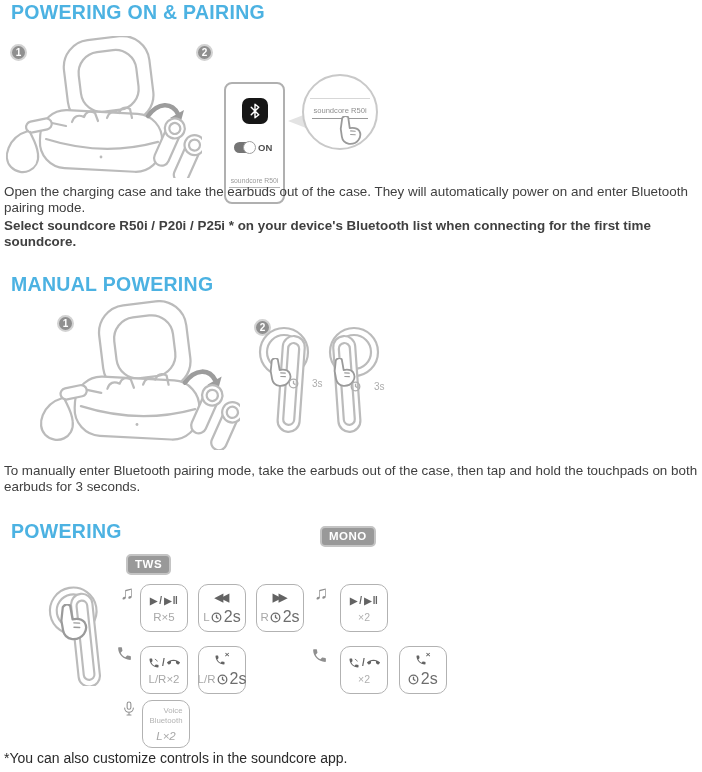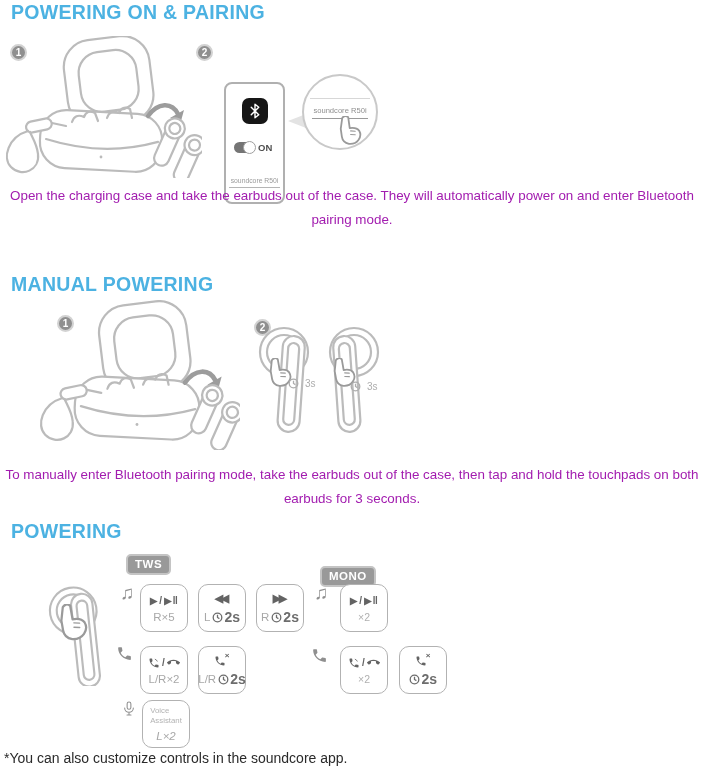--- a/index.html
+++ b/index.html
@@ -7,21 +7,21 @@
   .page {
     position:relative; width:702px; height:772px; background:#fff;
     font-family:"Liberation Sans", sans-serif; overflow:hidden; color:#1e1e1e;
   }
   .heading {
     position:absolute; left:11px; font-size:19.5px; font-weight:bold;
     color:#4cb2e2; letter-spacing:.3px;
   }
   .body-text {
     position:absolute; left:4px; width:696px; font-size:13.4px;
-    line-height:24px; color:#a21caf;text-align:center;
+    line-height:16px; color:#404040;
   }
   .body-text.bold { font-weight:bold; }
   .step {
     position:absolute; width:17px; height:17px; border-radius:50%;
     background:#8f8f8f; border:2px solid #d2d2d2; color:#fff;
     font-size:10px; font-weight:bold; display:flex; align-items:center;
     justify-content:center;
   }
   .art { position:absolute; }
   
@@ -78,27 +78,27 @@
     flex-direction:column; align-items:center; justify-content:center; gap:3px;
   }
   .cbox.tall { height:48px; }
   .ic { height:15px; display:flex; align-items:center; color:#636363; font-weight:bold; }
   .tri { font-size:9.5px; line-height:1; }
   .bars { font-size:11px; margin-left:1px; line-height:1; }
   .sl { font-size:10px; margin:0 2px; color:#636363; }
   .skip { font-size:11px; letter-spacing:-2.5px; padding-right:2.5px; line-height:1; }
   .lbl { display:flex; align-items:center; gap:1.5px; font-size:11.5px; color:#a8a8a8; }
   .side { color:#a8a8a8; }
-  .time { color:#6d6d6d; font-weight:bold; font-size:14px; }
+  .time { color:#6d6d6d; font-weight:normal; font-size:16px; }
   .xlab { color:#b0b0b0; font-size:10.5px; }
-  .vline { font-size:7.8px; color:#b3b3b3; line-height:1.25; text-align:left; }
+  .vline { font-size:7.8px; color:#b3b3b3; line-height:1.25; text-align:right; }
   .vlab { font-size:11.5px; color:#a8a8a8; margin-top:1px;font-style:italic; }
   .reject-x { font-size:8px; font-weight:bold; color:#636363; position:relative; top:-5px; left:-1px; }
   .hold {
-    position:absolute; display:flex; align-items:center; gap:6px;
+    position:absolute; display:flex; align-items:center; gap:13px;
     font-size:10px; color:#adadad;
   }
   .footnote { position:absolute; left:4px; top:750px; font-size:14px; color:#2a2a2a; }
 </style>
 </head>
 <body>
 
 <div class="page">
 
   <svg width="0" height="0" style="position:absolute" aria-hidden="true">
@@ -182,20 +182,21 @@
   <div class="callout-tri"></div>
   <div class="callout">
     <div class="callout-line" style="top:22px"></div>
     <div class="callout-device">soundcore R50i</div>
     <svg class="art" style="left:34px;top:40px" width="24" height="30" viewBox="0 0 24 30">
       <use href="#hand" transform="rotate(-8 12 14)"></use>
     </svg>
   </div>
 
   <div class="body-text" style="top:184px">Open the charging case and take the earbuds out of the case. They will automatically power on and enter Bluetooth pairing mode.</div>
+  <div class="body-text bold" style="top:218px">Select soundcore R50i / P20i / P25i * on your device's Bluetooth list when connecting for the first time soundcore.</div>
 
   <h2 class="heading" style="top:273px">MANUAL POWERING</h2>
 
   <svg class="art" style="left:36px;top:300px" width="204" height="150" viewBox="0 0 200 145">
     <use href="#caseart"></use>
   </svg>
   <span class="step" style="left:57px;top:315px">1</span>
   <span class="step" style="left:254px;top:319px">2</span>
 
   <svg class="art" style="left:252px;top:326px" width="132" height="118" viewBox="0 0 130 118">
@@ -219,21 +220,21 @@
         <use href="#clock" stroke="#adadad"></use>
       </svg>
     <span>3s</span>
   </span>
 
   <div class="body-text" style="top:463px">To manually enter Bluetooth pairing mode, take the earbuds out of the case, then tap and hold the touchpads on both earbuds for 3 seconds.</div>
 
   <h2 class="heading" style="top:520px">POWERING</h2>
 
   <span class="badge" style="left:126px;top:554px">TWS</span>
-  <span class="badge" style="left:320px;top:566px">MONO</span>
+  <span class="badge" style="left:320px;top:526px">MONO</span>
 
   <svg class="art" style="left:34px;top:584px" width="88" height="102" viewBox="0 0 90 105">
     <use href="#bud" transform="translate(50 32) rotate(-10)"></use>
   </svg>
   <svg class="art" style="left:58px;top:604px" width="30" height="38" viewBox="0 0 24 30">
     <use href="#hand" transform="rotate(-10 12 14)"></use>
   </svg>
 
   <span class="row-icon music-glyph" style="left:120px;top:583px">♫</span>
 
@@ -311,21 +312,21 @@
     <g fill="none" stroke="#8f8f8f" stroke-width="1.6" stroke-linecap="round">
       <rect x="9.2" y="1.5" width="5.6" height="11" rx="2.8"></rect>
       <path d="M5.5 10.5a6.5 6.5 0 0 0 13 0"></path>
       <path d="M12 17.5v3.5M9 21h6"></path>
     </g>
   </svg>
 
   <div class="cbox tall" style="left:142px;top:700px">
     <div class="vline">
       <div>Voice</div>
-      <div>Assistant</div>
+      <div>Bluetooth</div>
     </div>
     <div class="vlab">L×2</div>
   </div>
 
   <span class="row-icon music-glyph" style="left:314px;top:583px">♫</span>
 
   <div class="cbox" style="left:340px;top:584px">
     <div class="ic">
       <span class="tri">▶</span>
         <span class="sl">/</span>

